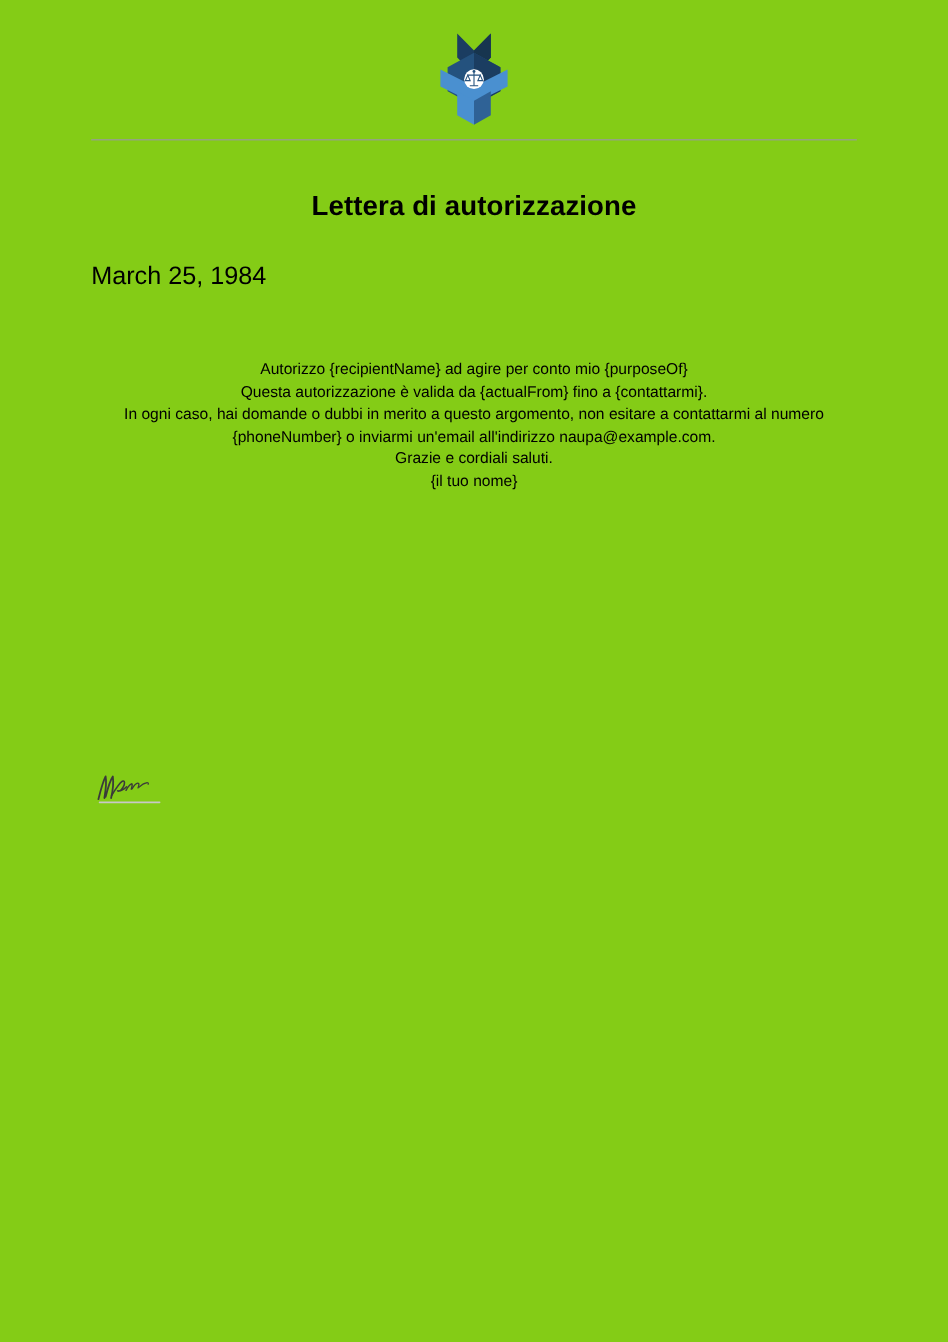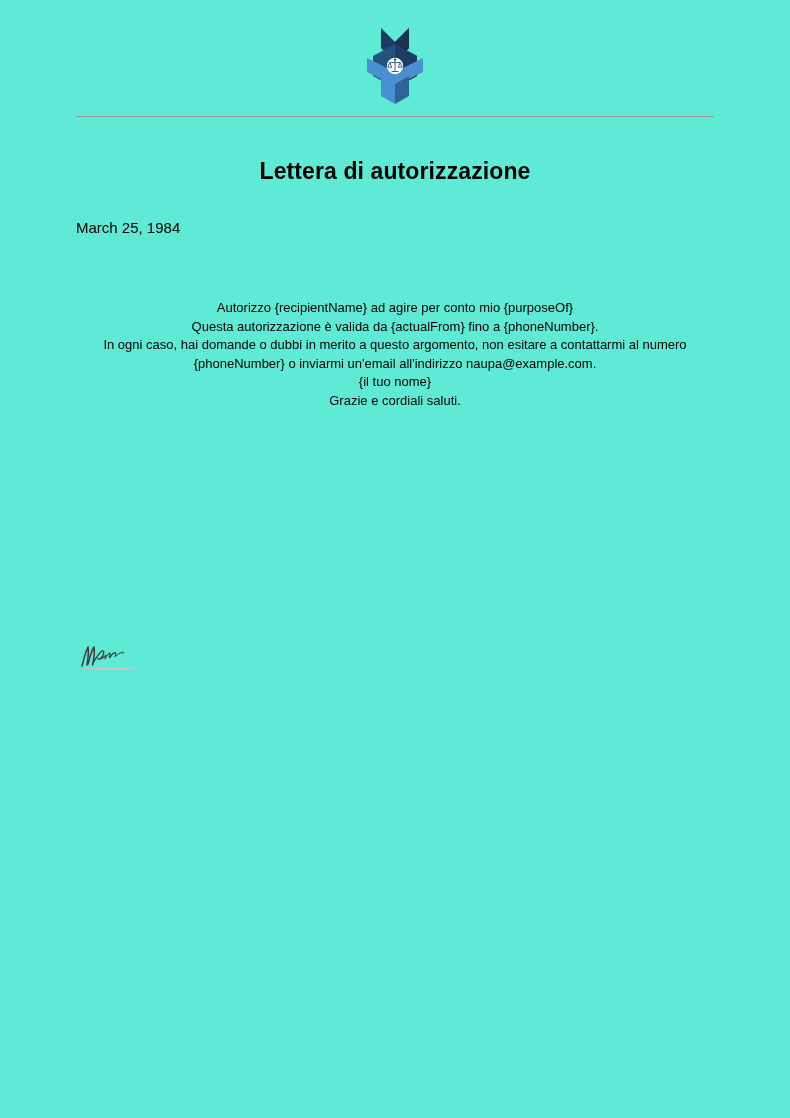--- a/index.html
+++ b/index.html
@@ -12,21 +12,21 @@
     height: 1118px;
     position: relative;
     font-family: "Liberation Sans", sans-serif;
     color: #000000;
     overflow: hidden;
   }
 
   .page {
     position: absolute;
     inset: 0;
-    background: #5eead4;
+    background: #84cc16;
   }
 
   
   .letterhead {
     position: absolute;
     top: 0;
     left: 0;
     width: 790px;
     height: 118px;
   }
@@ -63,21 +63,21 @@
     font-size: 23px;
     font-weight: bold;
     letter-spacing: 0.1px;
     color: #000000;
   }
 
   .doc-date {
     position: absolute;
     left: 76px;
     top: 219px;
-    font-size: 15px;
+    font-size: 21px;
     color: #000000;
     text-align: left;
   }
 
   .letter-body {
     position: absolute;
     left: 76px;
     top: 299px;
     width: 638px;
     text-align: center;
@@ -149,24 +149,24 @@
 
     <div class="header-rule"></div>
   </div>
 
   <div class="doc-title">Lettera di autorizzazione</div>
 
   <div class="doc-date">March 25, 1984</div>
 
   <div class="letter-body">
     <span class="line">Autorizzo {recipientName} ad agire per conto mio {purposeOf}</span>
-    <span class="line">Questa autorizzazione è valida da {actualFrom} fino a {phoneNumber}.</span>
+    <span class="line">Questa autorizzazione è valida da {actualFrom} fino a {contattarmi}.</span>
     <span class="line">In ogni caso, hai domande o dubbi in merito a questo argomento, non esitare a contattarmi al numero {phoneNumber} o inviarmi un'email all'indirizzo naupa@example.com.</span>
+    <span class="line">Grazie e cordiali saluti.</span>
     <span class="line">{il tuo nome}</span>
-    <span class="line">Grazie e cordiali saluti.</span>
   </div>
 
   <div class="signature">
     <svg viewBox="0 0 70 36" xmlns="http://www.w3.org/2000/svg" aria-hidden="true">
       <g fill="none" stroke="#3a3a3a" stroke-linecap="round" stroke-linejoin="round">
         <path d="M6 26 C8 18, 10 11, 12 7 C12.6 10, 12.2 18, 11 25" stroke-width="1.5"></path>
         <path d="M12 24 C14 16, 16 10, 18 7 C18.6 11, 18 19, 16.6 25" stroke-width="1.5"></path>
         <path d="M17 23 C20 18, 23 13, 26 11 C28 10, 28.4 13, 26.6 16 C25 18.6, 23 19.6, 22 19 C24 19.4, 27 18, 29.5 15.6" stroke-width="1.3"></path>
         <path d="M29 18.6 C30.6 15.6, 32.4 13.6, 33.6 13.2 C34.4 13, 34.2 15, 33.4 17.6" stroke-width="1.2"></path>
         <path d="M34 17.4 C35.6 14.6, 37.4 12.8, 38.8 12.6 C40 12.5, 40 14.4, 39 16.6" stroke-width="1.1"></path>

